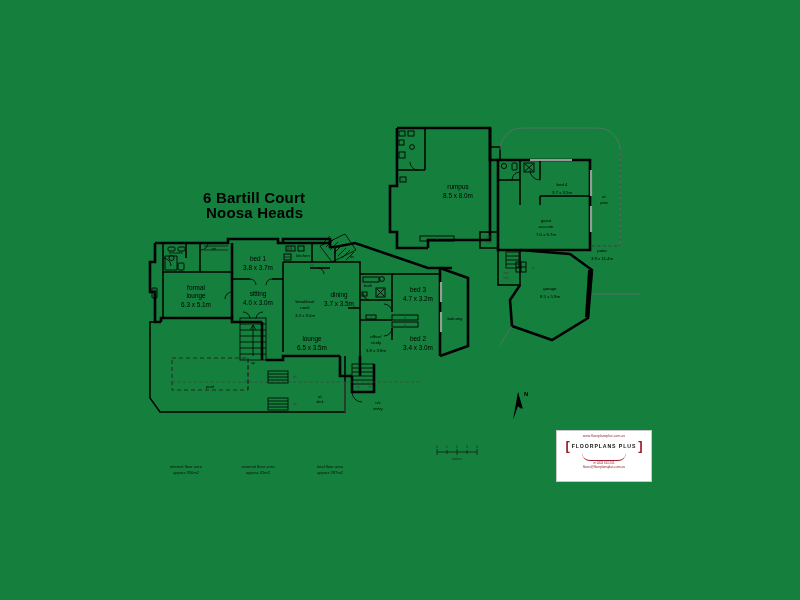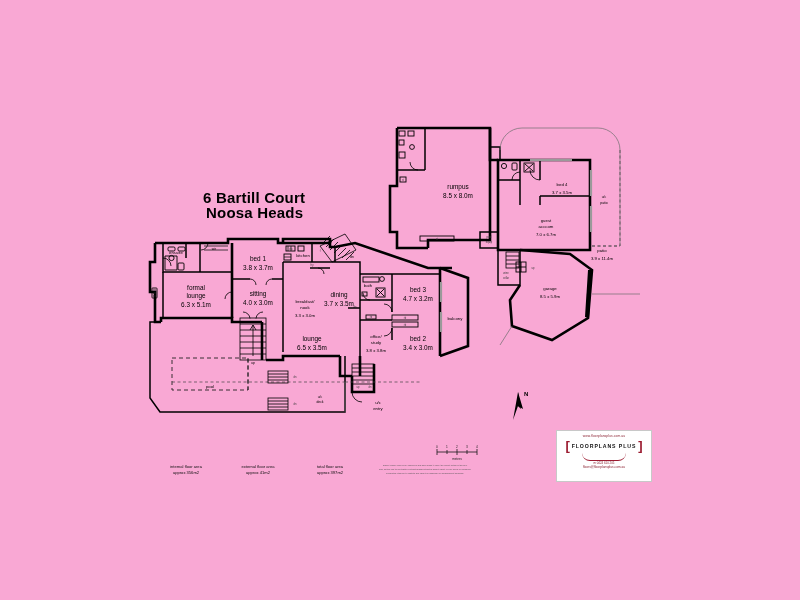--- a/index.html
+++ b/index.html
@@ -12,21 +12,21 @@
     height: 600px;
     font-family: "Liberation Sans", sans-serif;
     overflow: hidden;
     position: relative;
   }
   #sheet {
     position: absolute;
     left: 0; top: 0;
     width: 800px;
     height: 600px;
-    background: #f9a8d4;
+    background: #15803d;
   }
   svg { display: block; }
 
   .wall      { fill: none; stroke: #000000; stroke-width: 2.6; stroke-linejoin: miter; }
   .wall-thin { fill: none; stroke: #000000; stroke-width: 1.5; }
   .wall-hair { fill: none; stroke: #1a1a1a; stroke-width: 0.8; }
   .wall-fill { fill: #000000; stroke: none; }
   .light     { fill: none; stroke: #6e6e6e; stroke-width: 0.7; }
   .dash      { fill: none; stroke: #222222; stroke-width: 0.9; stroke-dasharray: 4 3; }
   .dash-fine { fill: none; stroke: #444444; stroke-width: 0.7; stroke-dasharray: 3 2.5; }

